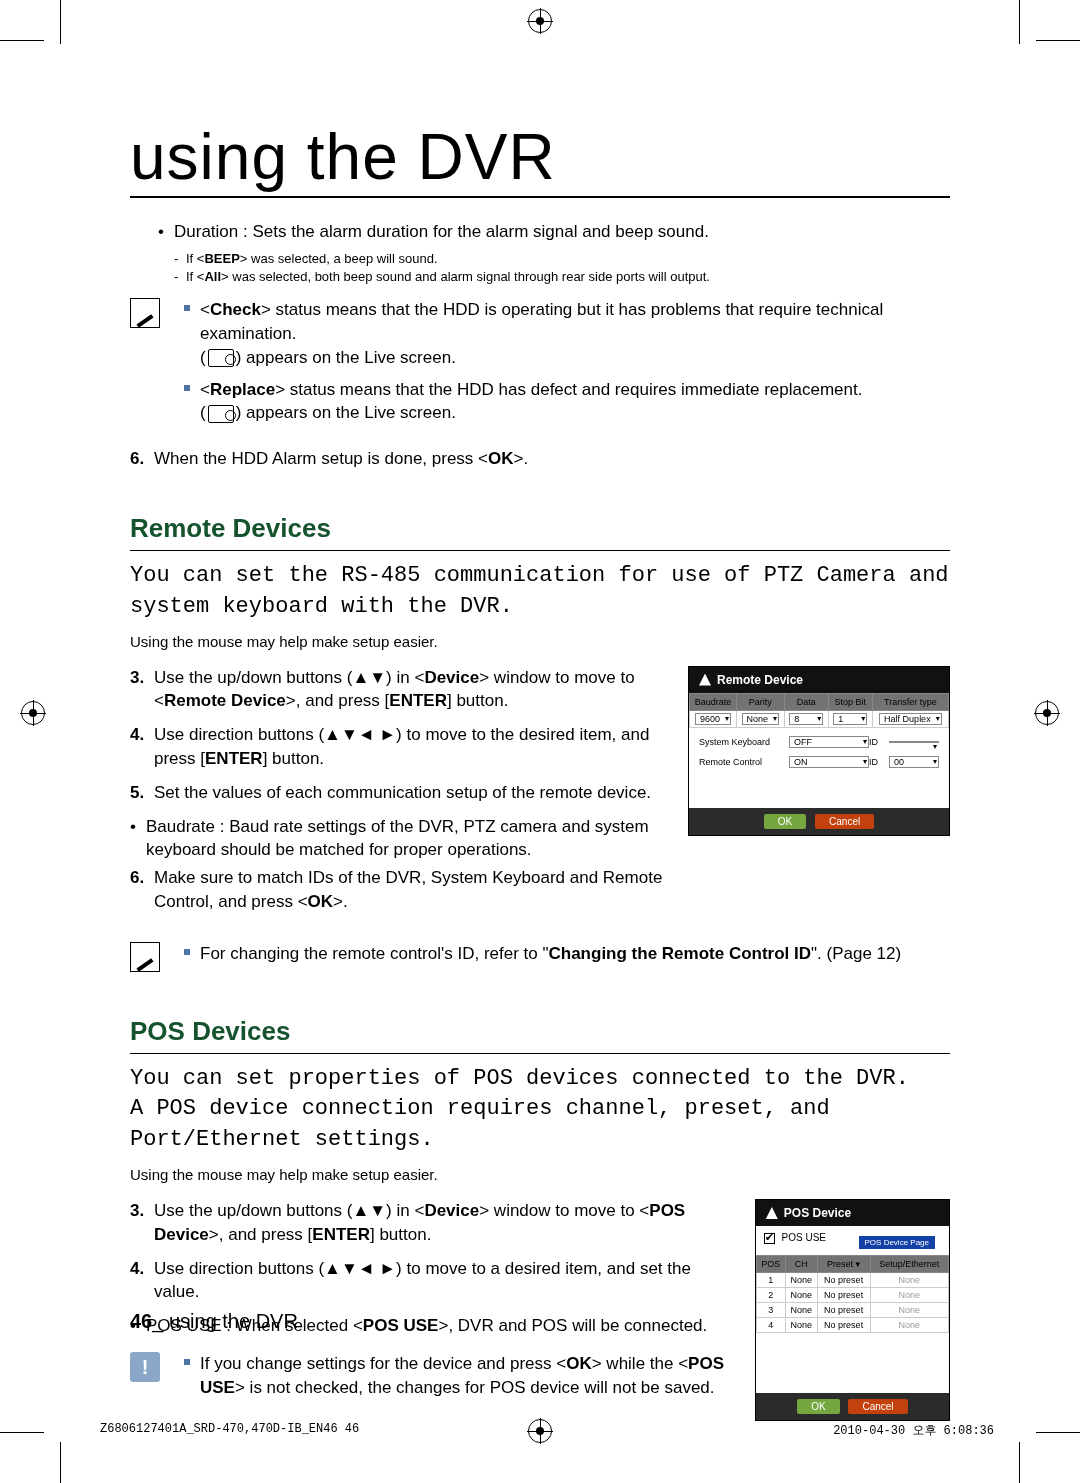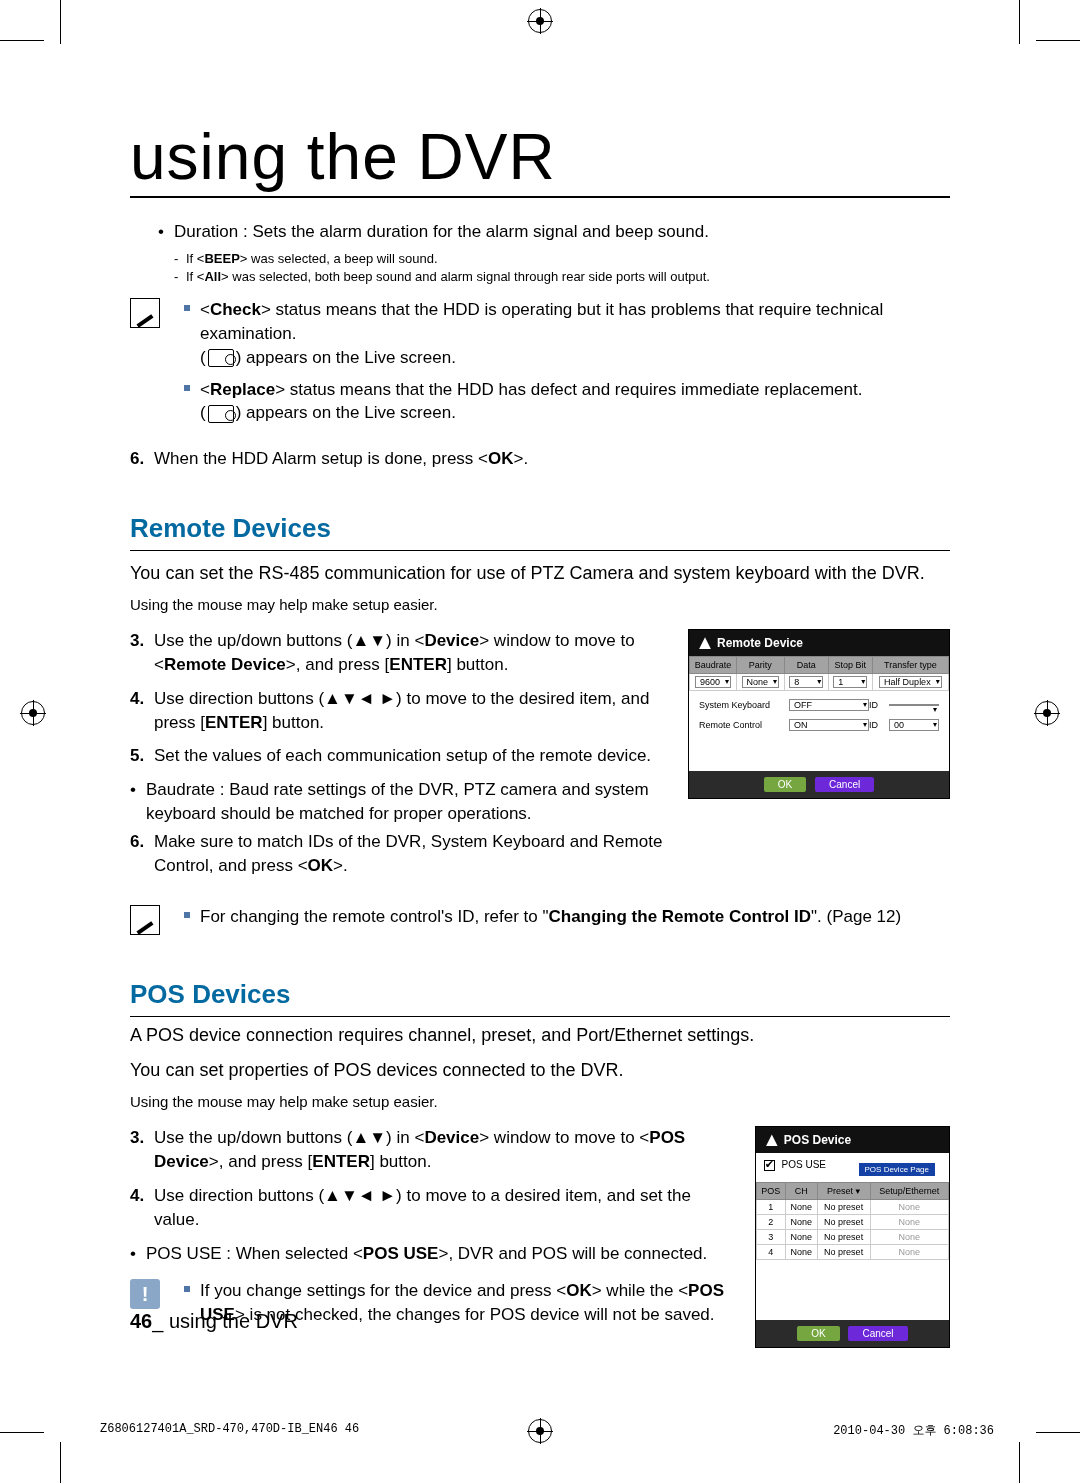--- a/index.html
+++ b/index.html
@@ -56,55 +56,55 @@
   .mini-hdd { display:inline-block; width:26px; height:18px; border:1px solid #000;
               border-radius:2px; vertical-align:middle; position:relative; margin:0 2px; }
   .mini-hdd::after{ content:""; position:absolute; right:-3px; top:4px; width:9px;
                     height:9px; border:1px solid #000; border-radius:50%; }
 
   ol.steps { list-style:none; }
   ol.steps > li { position:relative; padding-left:24px; font-size:17px; line-height:1.4;
                   margin-bottom:10px; }
   ol.steps > li > .num { position:absolute; left:0; font-weight:bold; }
 
-  h2 { font-size:26px; font-weight:600; color:#0369a1; margin:42px 0 6px;
+  h2 { font-size:26px; font-weight:600; color:#14532d; margin:42px 0 6px;
        border-bottom:1px solid #000; padding-bottom:6px; }
 
-  p.body  { font-size:18px; line-height:1.4; margin-top:10px; }
+  p.body  { font-size:22px; line-height:1.4; margin-top:10px;font-family:Liberation Mono, monospace; }
   p.small { font-size:15px; line-height:1.4; margin:8px 0 14px; }
 
   .two-col { display:flex; gap:24px; align-items:flex-start; }
   .two-col .lhs { flex:1 1 auto; }
 
   
   .panel { width:360px; background:#2b2b2b; border:1px solid #000; color:#ccc;
            font-size:10px; }
   .panel .titlebar { background:#111; color:#fff; font-weight:bold;
                      font-size:12px; padding:6px 10px; display:flex; gap:6px;
                      align-items:center; }
   .panel .titlebar .ico { width:12px; height:12px; background:#fff;
                           clip-path: polygon(50% 0,100% 100%,0 100%); }
   .panel .body { background:#fff; color:#000; padding:0; }
   .panel-table { width:100%; border-collapse:collapse; font-size:9px;
                  text-align:center; }
-  .panel-table th { background:#a3a3a3; font-weight:normal; padding:3px 2px;
+  .panel-table th { background:#737373; font-weight:normal; padding:3px 2px;
                     border:1px solid #888; }
   .panel-table td { background:#fff; padding:2px; border:1px solid #ccc; }
   .drop { display:inline-block; border:1px solid #888; padding:0 10px 0 4px;
           font-size:9px; position:relative; background:#fff; min-width:34px;
           text-align:left; }
   .drop::after { content:"▾"; position:absolute; right:1px; font-size:8px; }
   .kv-grid { padding:8px 10px 40px; font-size:9px; display:grid;
              grid-template-columns: 90px 80px 20px 50px; row-gap:8px;
              align-items:center; }
   .panel .btnbar { background:#2b2b2b; text-align:center; padding:6px 0; }
   .panel .btn { display:inline-block; font-size:10px; padding:2px 14px;
                 border-radius:2px; margin:0 3px; }
   .panel .btn.ok { background:#75a640; color:#fff; }
-  .panel .btn.cn { background:#6d28d9; color:#fff; }
+  .panel .btn.cn { background:#c2410c; color:#fff; }
 
   .chk { display:inline-block; width:11px; height:11px; border:1px solid #000;
          position:relative; vertical-align:middle; margin-right:4px; }
   .chk.on::after { content:"✔"; position:absolute; left:0; top:-3px; font-size:11px; }
   .setup-btn { background:#1441a5; color:#fff; font-size:8px; padding:2px 6px;
                float:right; margin:4px 6px; }
 
   
   .footer { position:absolute; left:130px; top:1310px; font-size:20px; }
   .footer b { font-weight:bold; }
@@ -266,22 +266,22 @@
   <div class="note-block" style="margin-top:18px;">
     <div class="note-icon pencil"></div>
     <ul class="sq">
       <li>
         <span>For changing the remote control's ID, refer to "</span><b>Changing the Remote Control ID</b><span>". (Page 12)</span>
       </li>
     </ul>
   </div>
 
   <h2>POS Devices</h2>
+  <p class="body">You can set properties of POS devices connected to the DVR.</p>
   <p class="body" style="margin-top:0;">A POS device connection requires channel, preset, and Port/Ethernet settings.</p>
-  <p class="body">You can set properties of POS devices connected to the DVR.</p>
   <p class="small">Using the mouse may help make setup easier.</p>
 
   <div class="two-col">
     <div class="lhs">
       <ol class="steps">
         <li>
           <span class="num">3.</span>
           <span>Use the up/down buttons (▲▼) in &lt;</span><b>Device</b><span>&gt; window to move to &lt;</span><b>POS Device</b><span>&gt;, and press [</span><b>ENTER</b><span>] button.</span>
         </li>
         <li>

